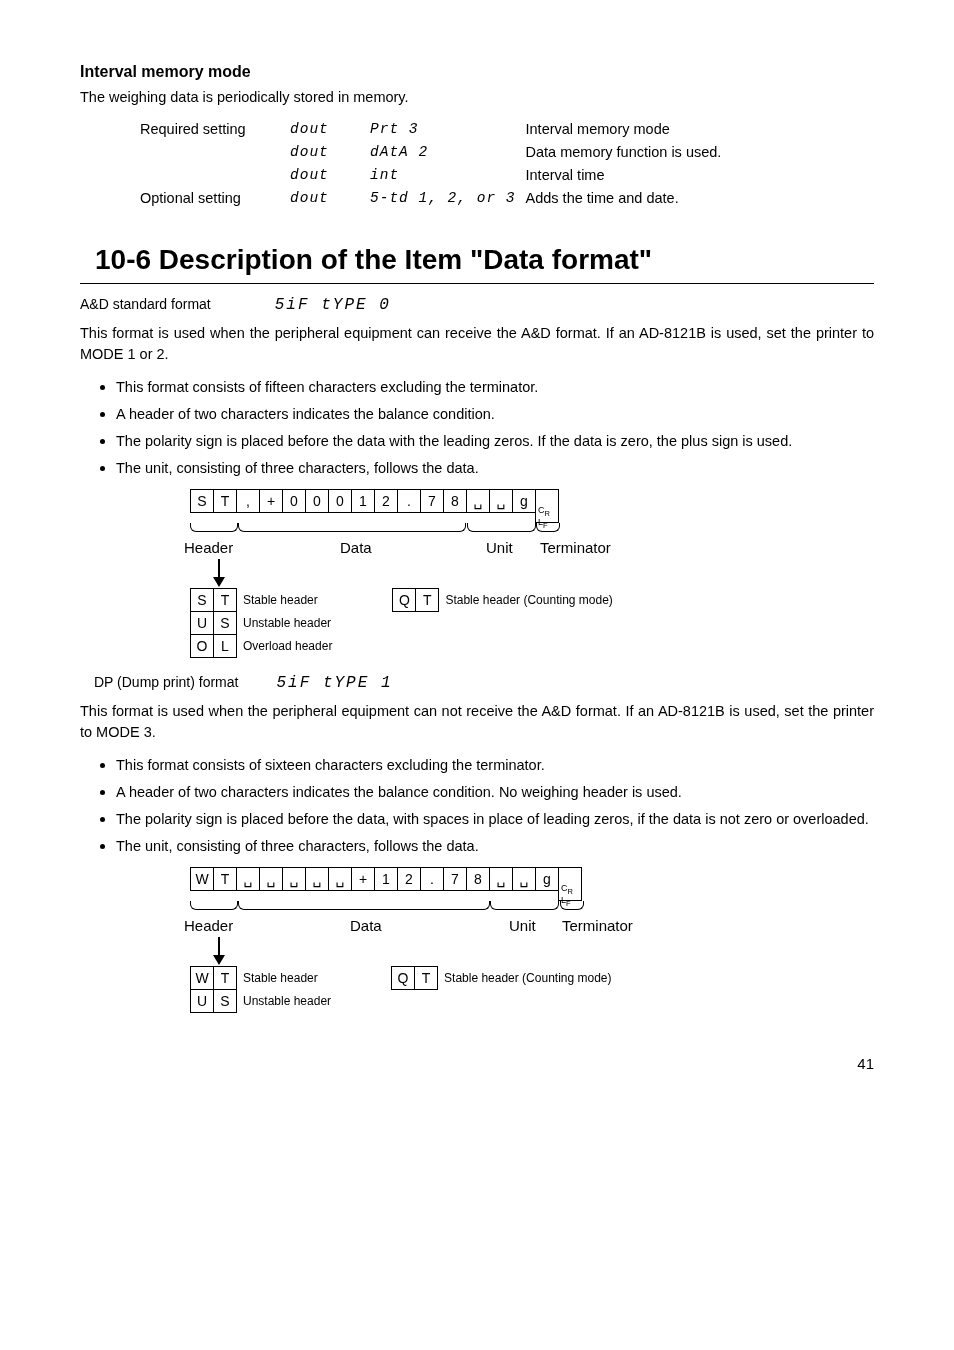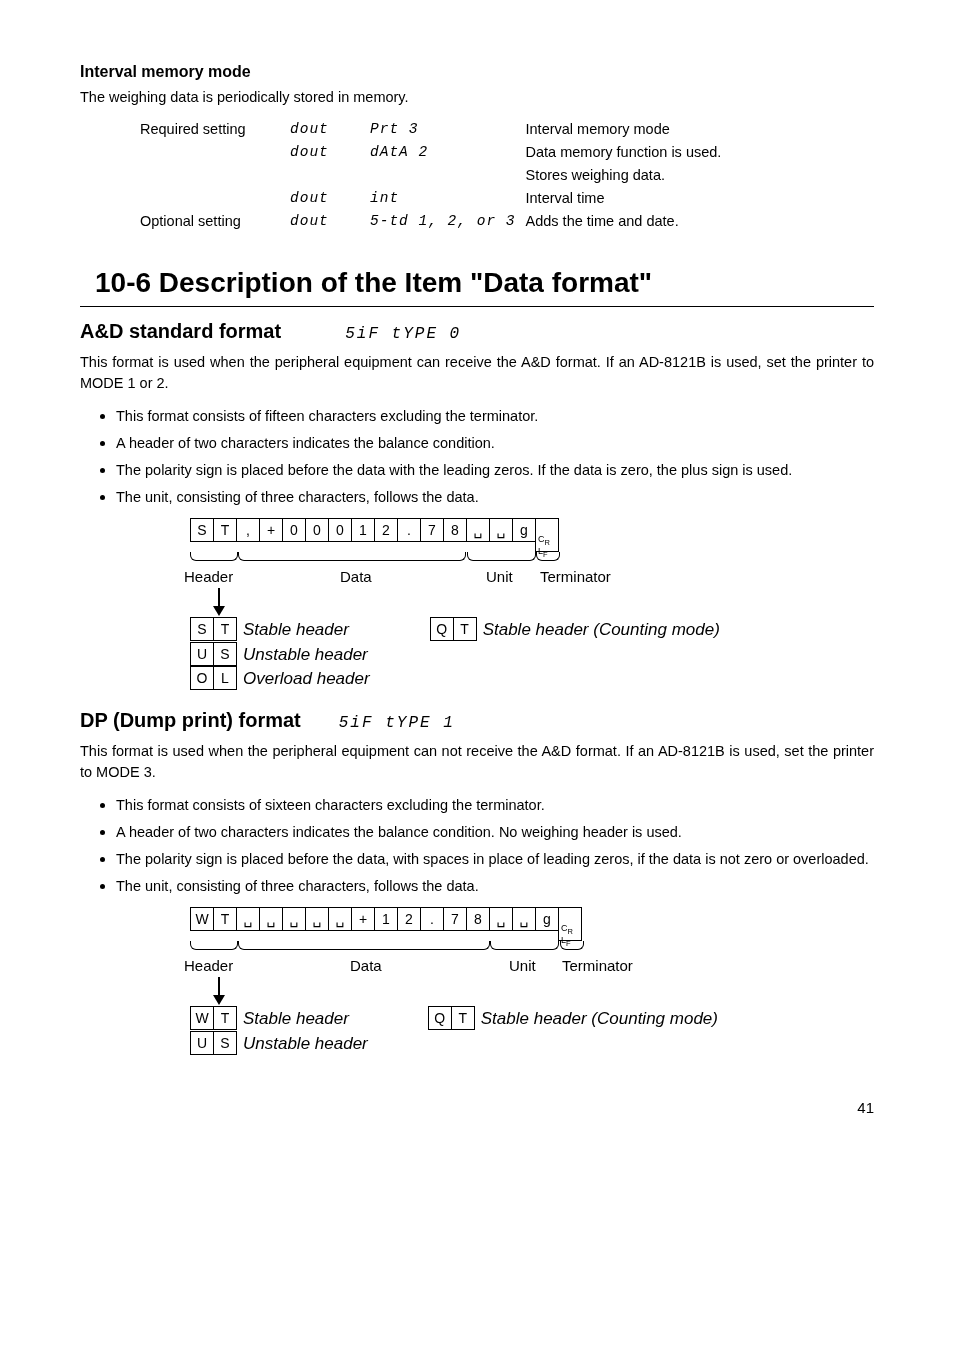--- a/index.html
+++ b/index.html
@@ -35,22 +35,22 @@
   .settings-table td.seg2 { font-family: 'Courier New', monospace; font-style: italic; letter-spacing: 1px; width:120px;}
   .settings-table td.desc { white-space: normal; }
   .example-row td { padding-top: 6px; }
   h1.main-heading {
     font-size: 28px;
     font-weight: bold;
     margin: 30px 0 2px 15px;
   }
   hr.rule { border: none; border-top: 1px solid #000; margin: 0 0 10px 0; }
   .format-heading {
-    font-size: 20px;
-    font-weight: bold;
+    font-size: 14px;
+    font-weight: normal;
     display: inline-block;
     margin: 0;
   }
   .seg-inline {
     font-family: 'Courier New', monospace;
     font-style: italic;
     letter-spacing: 2px;
     margin-left: 60px;
     font-size: 16px;
     font-weight: normal;
@@ -111,21 +111,21 @@
   .header-table { display: flex; flex-direction: column; }
   .header-table .row { display: flex; }
   .hcell {
     width: 24px; height: 24px;
     border: 1px solid #000;
     display: flex; align-items: center; justify-content: center;
     font-size: 14px; box-sizing: border-box;
     margin-left: -1px; margin-top: -1px;
   }
   .hcell:first-child { margin-left: 0; }
-  .hdesc { margin-left: 6px; font-size: 17px; align-self: center; font-style: italic; }
+  .hdesc { margin-left: 6px; font-size: 12px; align-self: center; }
   .right-group { display: flex; margin-left: 60px; }
   .flex-row { display: flex; align-items: flex-start; }
   .pagenum { text-align: right; margin-top: 40px; font-size: 15px; }
 </style>
 </head>
 <body>
 
 <h2 class="section-sub">Interval memory mode</h2>
 <p class="intro-line">The weighing data is periodically stored in memory.</p>
 
@@ -138,26 +138,20 @@
     <td class="desc">Interval memory mode</td>
   </tr>
   <tr>
     <td class="label"></td>
     <td class="seg">dout</td>
     <td class="seg2">dAtA 2</td>
     <td class="desc">Data memory function is used.</td>
   </tr>
   <tr>
     <td class="label"></td>
-    <td class="seg"></td>
-    <td class="seg2"></td>
-    <td class="desc">Stores weighing data.</td>
-  </tr>
-  <tr>
-    <td class="label"></td>
     <td class="seg">dout</td>
     <td class="seg2">int</td>
     <td class="desc">Interval time</td>
   </tr>
   <tr>
     <td class="label">Optional setting</td>
     <td class="seg">dout</td>
     <td class="seg2"><span>5-td 1, 2, or 3</span></td>
     <td class="desc">Adds the time and date.</td>
   </tr>
@@ -237,21 +231,21 @@
     <div class="right-group">
       <div class="row" style="display:flex;">
         <div class="hcell">Q</div>
         <div class="hcell">T</div>
         <div class="hdesc">Stable header (Counting mode)</div>
       </div>
     </div>
   </div>
 </div>
 
-<div style="margin-top:14px;">
+<div style="margin-top:14px;margin-left:14px;">
   <span class="format-heading">DP (Dump print) format</span>
   <span class="seg-inline" style="margin-left:34px;">5iF tYPE 1</span>
 </div>
 <p class="body">This format is used when the peripheral equipment can not receive the A&amp;D format. If an AD-8121B is used, set the printer to MODE 3.</p>
 <ul class="bullets">
   <li>This format consists of sixteen characters excluding the terminator.</li>
   <li>A header of two characters indicates the balance condition. No weighing header is used.</li>
   <li>The polarity sign is placed before the data, with spaces in place of leading zeros, if the data is not zero or overloaded.</li>
   <li>The unit, consisting of three characters, follows the data.</li>
 </ul>

